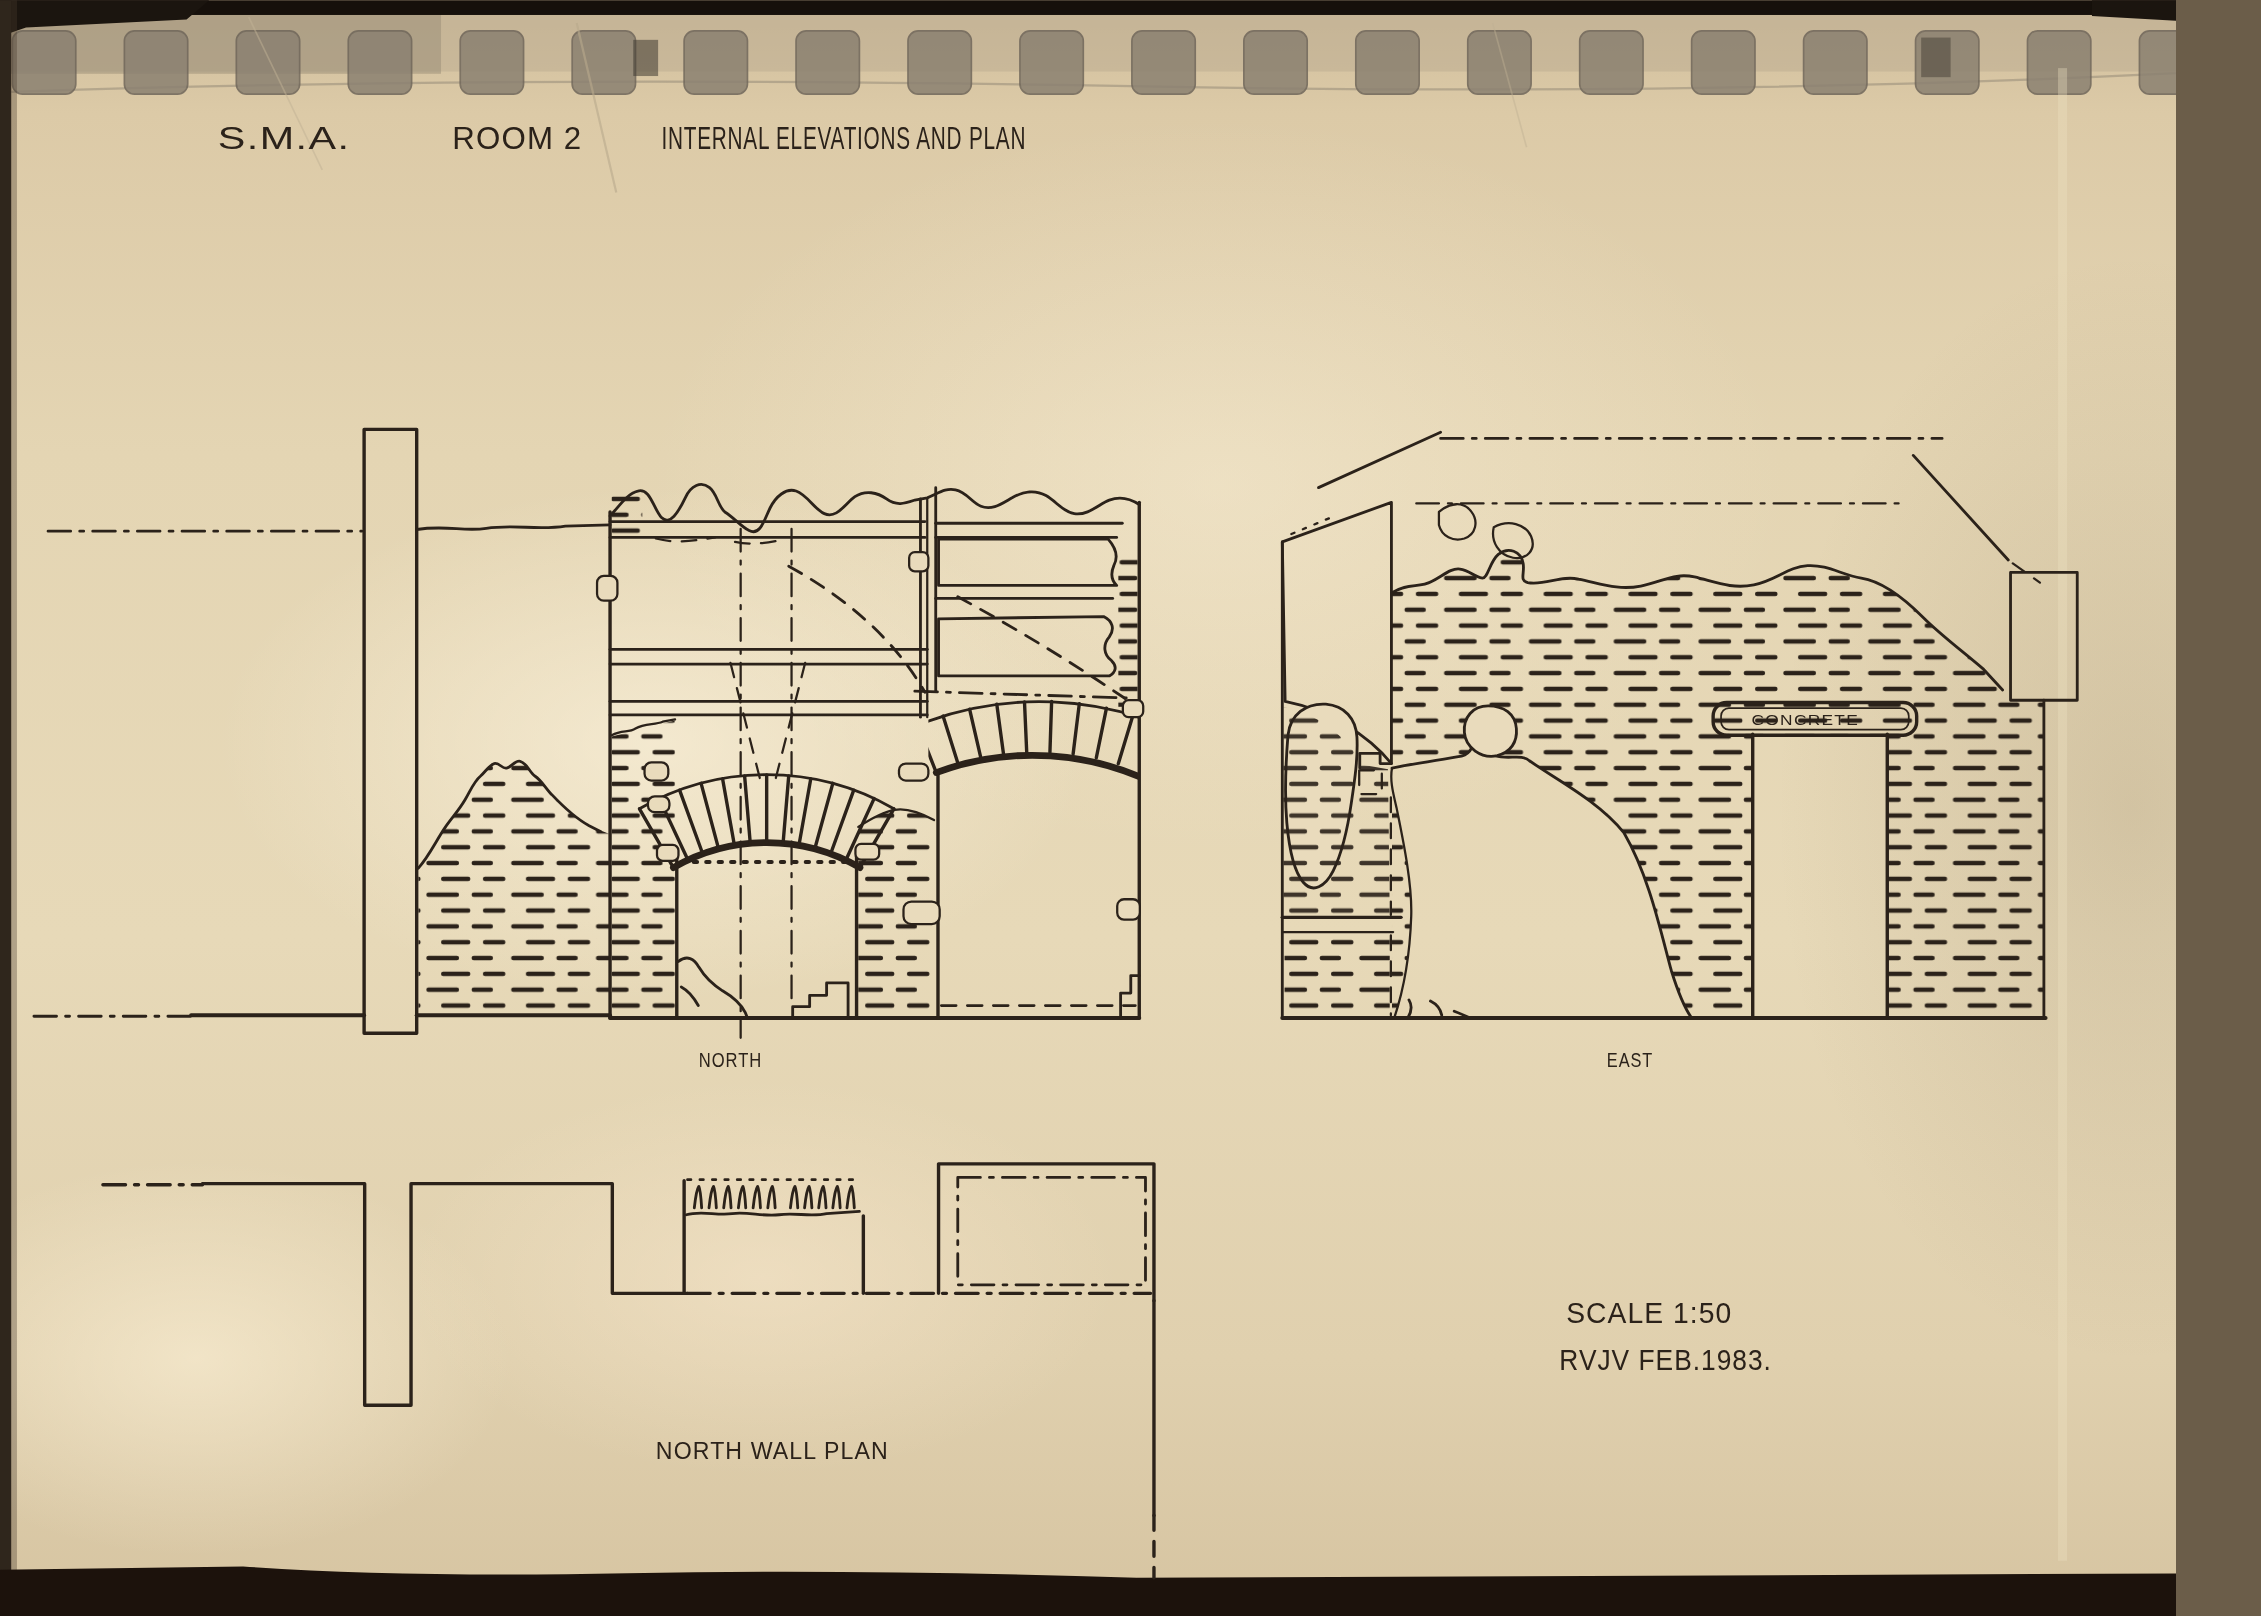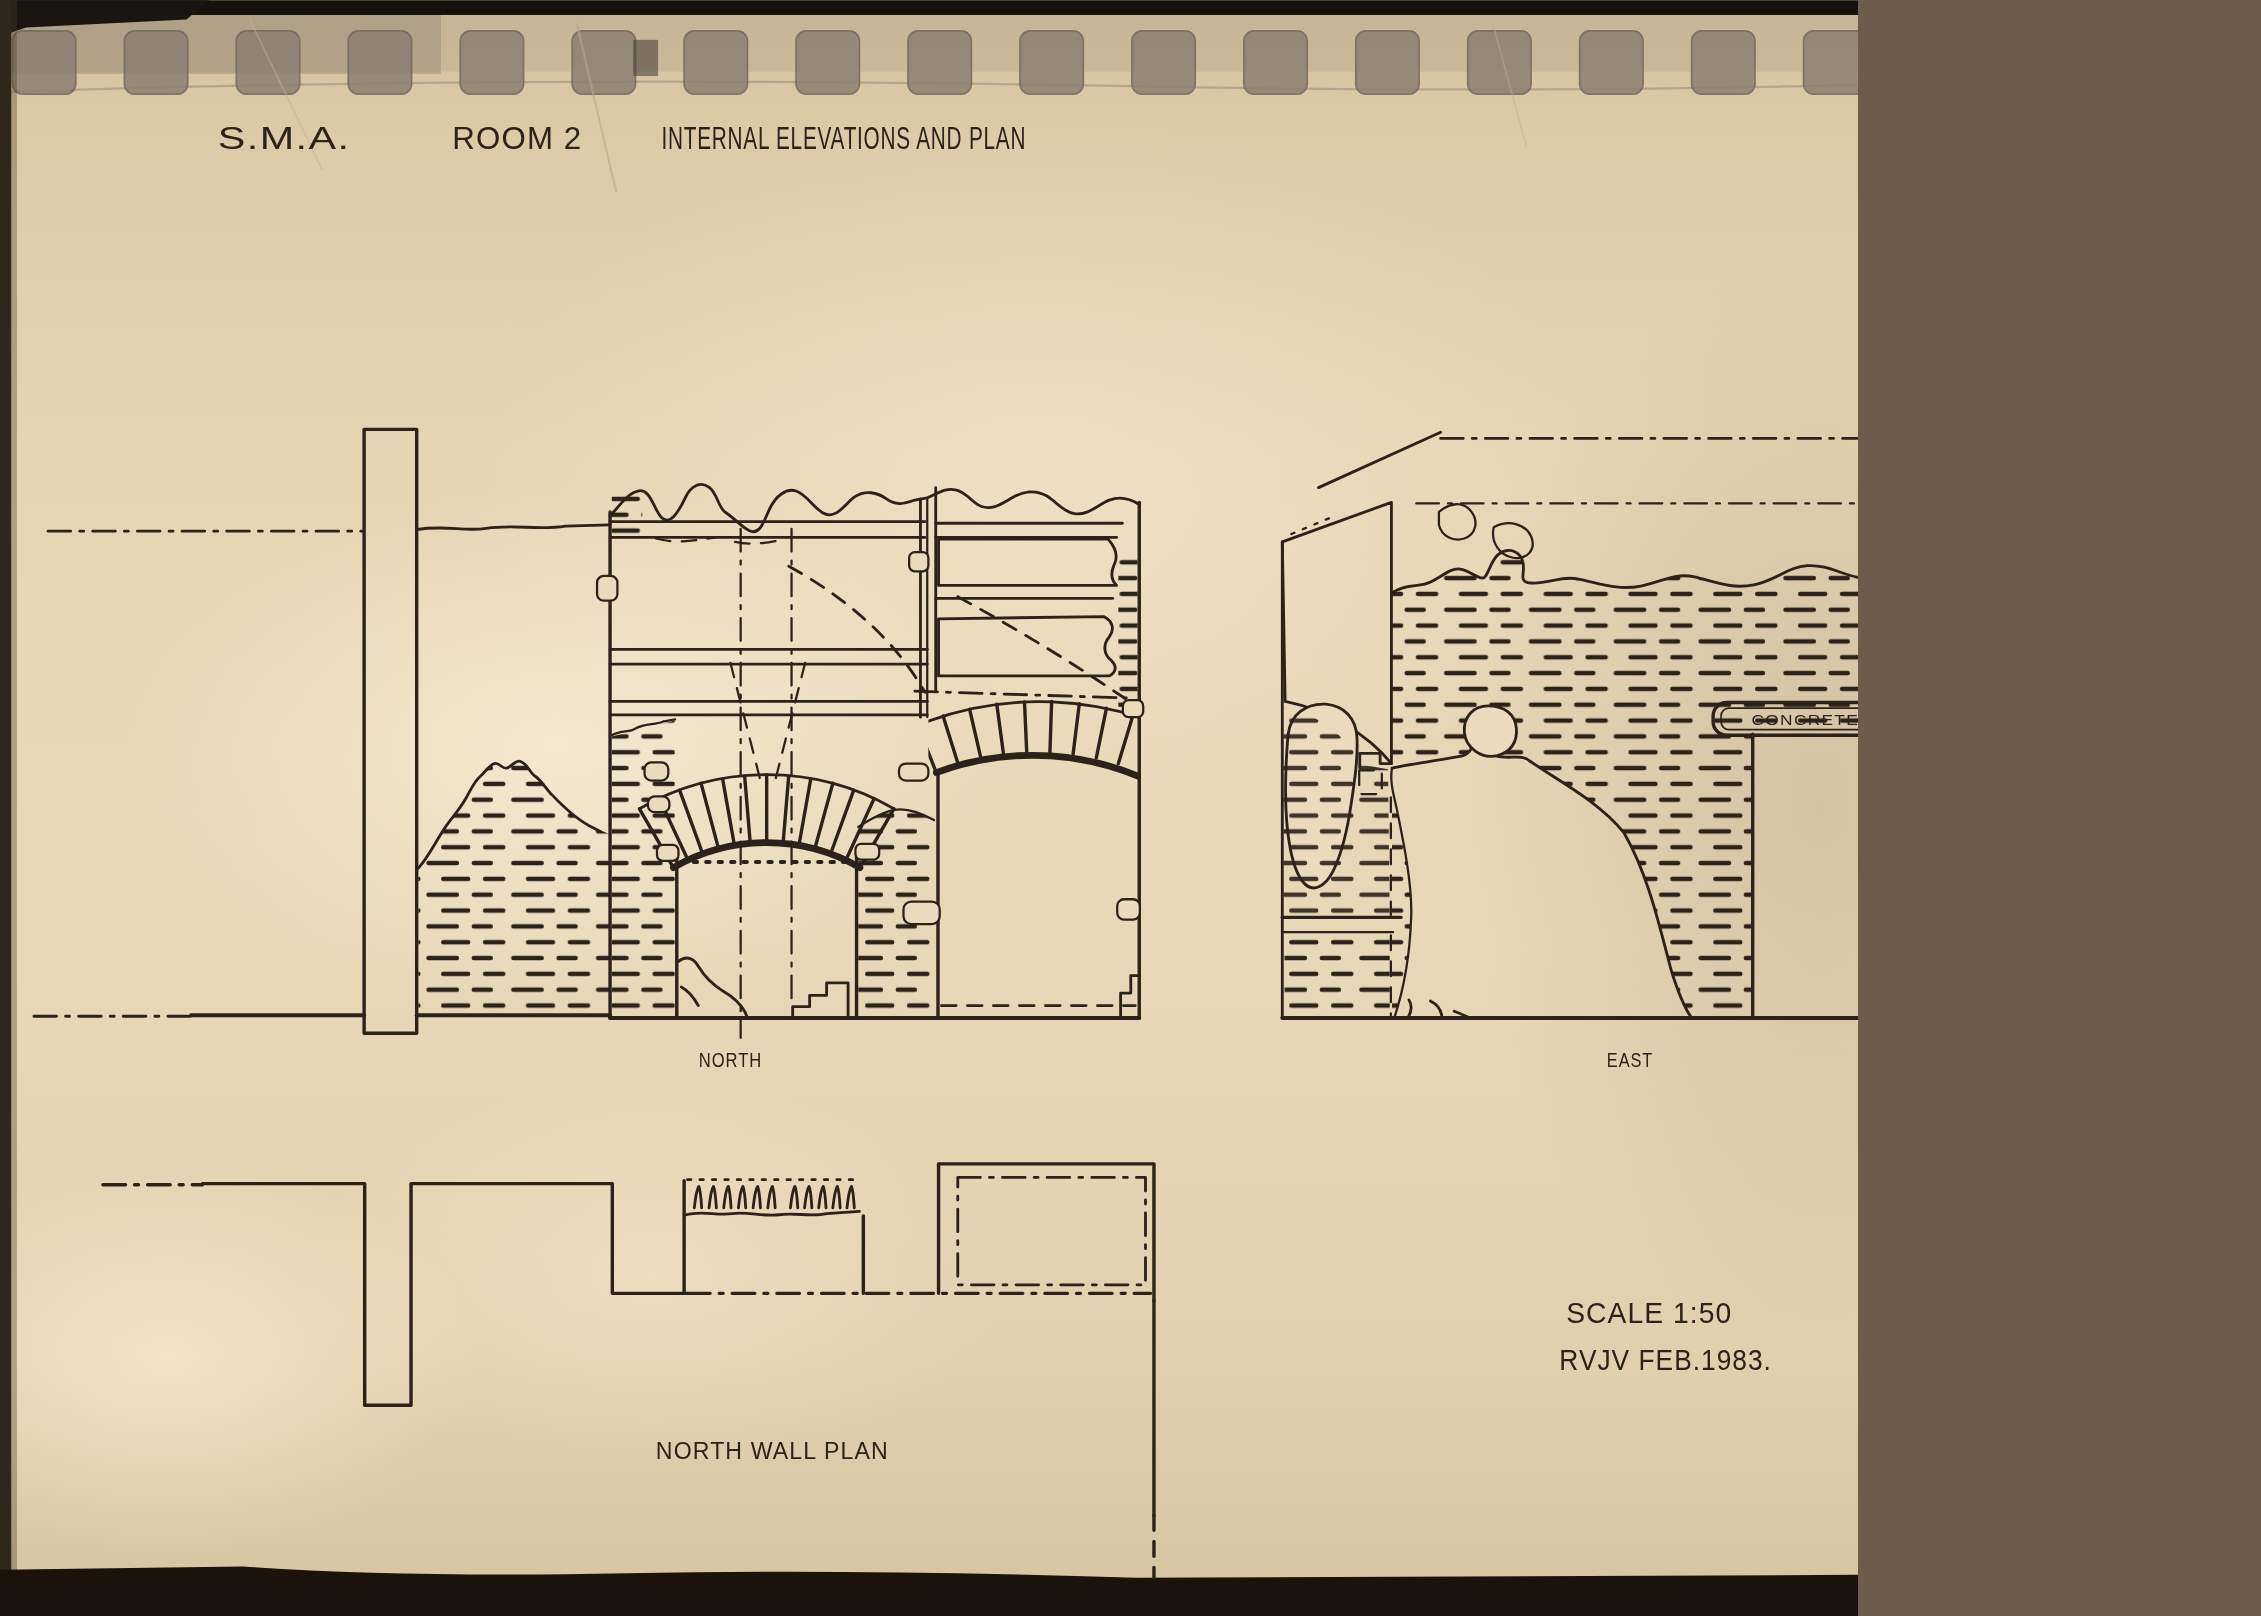--- a/index.html
+++ b/index.html
@@ -1,18 +1,18 @@
 <!DOCTYPE html>
 <html style="font-size:9px"><head>
 <meta charset="utf-8">
 <style>
   html,body{margin:0;padding:0;background:#6b5d49;}
   .page{
     position:relative;
-    width:1858px;height:1617px;
+    width:2176px;height:1617px;
     overflow:hidden;
     background:
       radial-gradient(622px 368px at 30% 46%, rgba(255,247,228,0.55), rgba(255,247,228,0) 70%),
       radial-gradient(452px 283px at 9% 84%, rgba(255,244,219,0.55), rgba(255,244,219,0) 70%),
       radial-gradient(792px 509px at 56% 30%, rgba(252,242,220,0.38), rgba(252,242,220,0) 72%),
       radial-gradient(509px 792px at 98% 50%, rgba(120,100,70,0.18), rgba(120,100,70,0) 70%),
       radial-gradient(509px 283px at 35% 79%, rgba(255,238,214,0.4), rgba(255,238,214,0) 70%),
       linear-gradient(180deg,#cfbd9c 0%,#dccaa7 7%,#e4d5b3 28%,#e7d9b8 58%,#e0d0ae 84%,#d6c4a1 100%);
     font-family:"Liberation Sans", sans-serif;
   }

